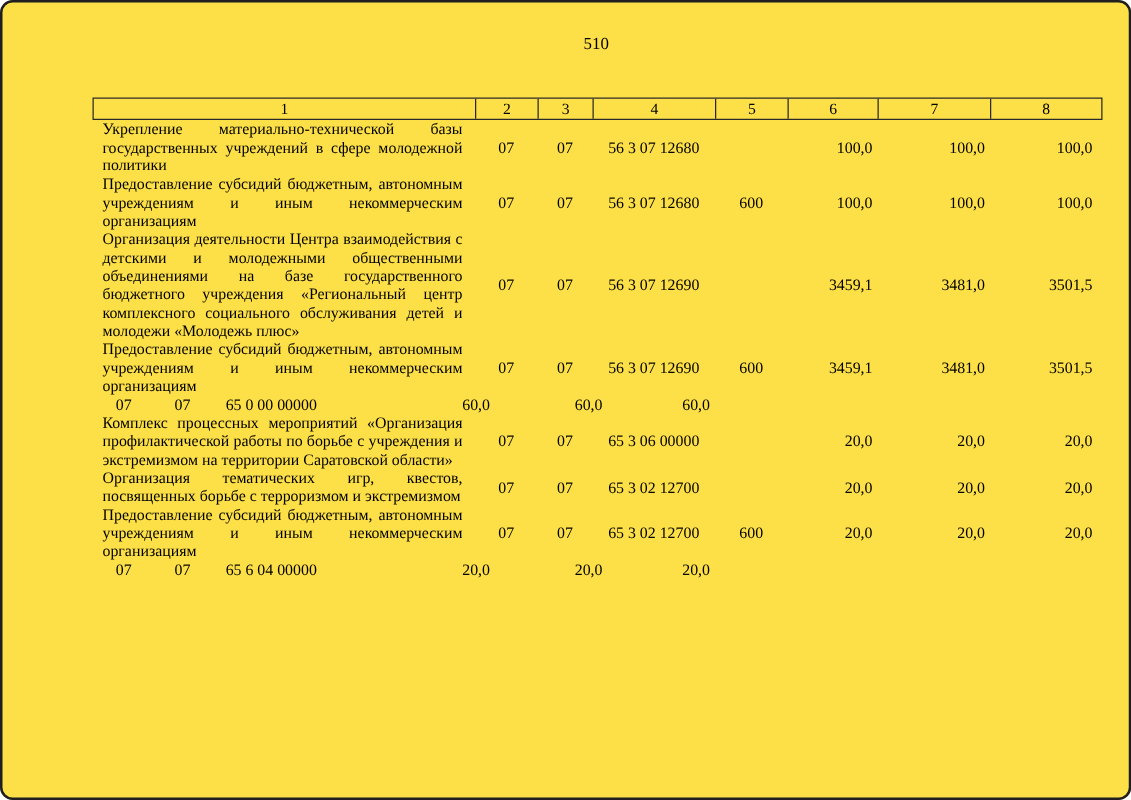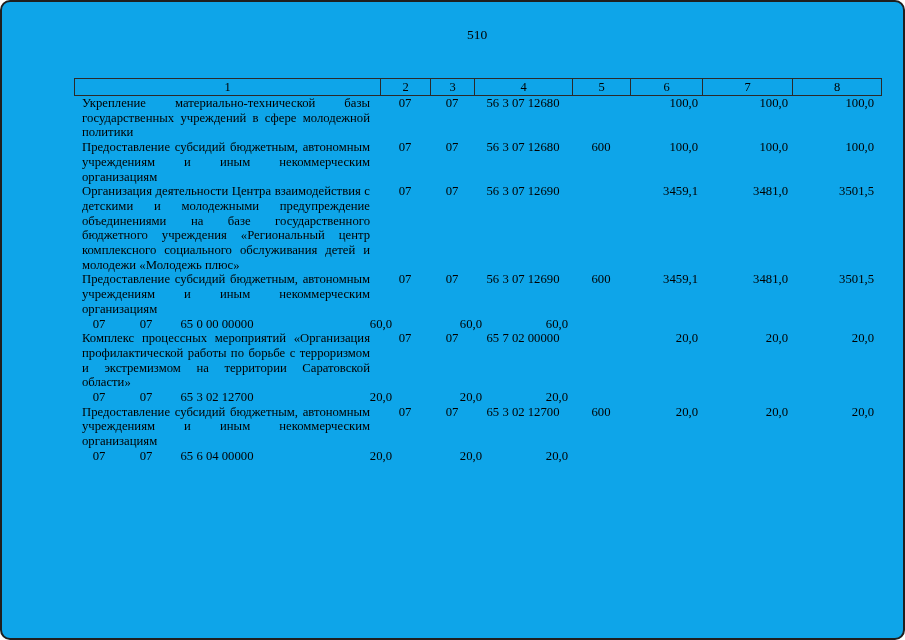--- a/index.html
+++ b/index.html
@@ -10,21 +10,21 @@
     position: relative;
     font-family: "Liberation Serif", serif;
     color: #000;
     overflow: hidden;
   }
   .frame {
     position: absolute;
     inset: 0;
     border: 2px solid #1f1f1f;
     border-radius: 10px;
-    background: #0ea5e9;
+    background: #fde047;
     overflow: hidden;
   }
   .page-number {
     width: 806px;
     margin-left: 72px;
     padding-top: 25px;
     text-align: center;
     font-size: 13.5px;
     line-height: 15px;
   }
@@ -33,21 +33,21 @@
     margin-top: 36px;
     width: 808px;
   }
   .thead {
     display: flex;
     border: 1px solid #2a2a2a;
   }
   .tbody { width: 806px; }
   .tr {
     display: flex;
-    align-items: flex-start;
+    align-items: center;
   }
   .td, .th {
     font-size: 12.7px;
     line-height: 14.7px;
   }
   .c1 { width: 306px; text-align: justify; padding: 0 10px 0 8px; }
   .c2 { width: 50px;  text-align: center; }
   .c3 { width: 44px;  text-align: center; }
   .c4 { width: 98px;  text-align: center; white-space: nowrap; }
   .c5 { width: 58px;  text-align: center; }
@@ -98,21 +98,21 @@
     <div class="td c2">07</div>
     <div class="td c3">07</div>
     <div class="td c4">56 3 07 12680</div>
     <div class="td c5">600</div>
     <div class="td c6">100,0</div>
     <div class="td c7">100,0</div>
     <div class="td c8">100,0</div>
   </div>
 
   <div class="tr">
-    <div class="td c1">Организация деятельности Центра взаимодействия с детскими и молодежными предупреждение объединениями на базе государственного бюджетного учреждения «Региональный центр комплексного социального обслуживания детей и молодежи «Молодежь плюс»</div>
+    <div class="td c1">Организация деятельности Центра взаимодействия с детскими и молодежными общественными объединениями на базе государственного бюджетного учреждения «Региональный центр комплексного социального обслуживания детей и молодежи «Молодежь плюс»</div>
     <div class="td c2">07</div>
     <div class="td c3">07</div>
     <div class="td c4">56 3 07 12690</div>
     <div class="td c5"></div>
     <div class="td c6">3459,1</div>
     <div class="td c7">3481,0</div>
     <div class="td c8">3501,5</div>
   </div>
 
   <div class="tr">
@@ -130,31 +130,32 @@
     <div class="td c2">07</div>
     <div class="td c3">07</div>
     <div class="td c4">65 0 00 00000</div>
     <div class="td c5"></div>
     <div class="td c6">60,0</div>
     <div class="td c7">60,0</div>
     <div class="td c8">60,0</div>
   </div>
 
   <div class="tr">
-    <div class="td c1">Комплекс процессных мероприятий «Организация профилактической работы по борьбе с терроризмом и экстремизмом на территории Саратовской области»</div>
+    <div class="td c1">Комплекс процессных мероприятий «Организация профилактической работы по борьбе с учреждения и экстремизмом на территории Саратовской области»</div>
     <div class="td c2">07</div>
     <div class="td c3">07</div>
-    <div class="td c4">65 7 02 00000</div>
+    <div class="td c4">65 3 06 00000</div>
     <div class="td c5"></div>
     <div class="td c6">20,0</div>
     <div class="td c7">20,0</div>
     <div class="td c8">20,0</div>
   </div>
 
   <div class="tr">
+    <div class="td c1">Организация тематических игр, квестов, посвященных борьбе с терроризмом и экстремизмом</div>
     <div class="td c2">07</div>
     <div class="td c3">07</div>
     <div class="td c4">65 3 02 12700</div>
     <div class="td c5"></div>
     <div class="td c6">20,0</div>
     <div class="td c7">20,0</div>
     <div class="td c8">20,0</div>
   </div>
 
   <div class="tr">

